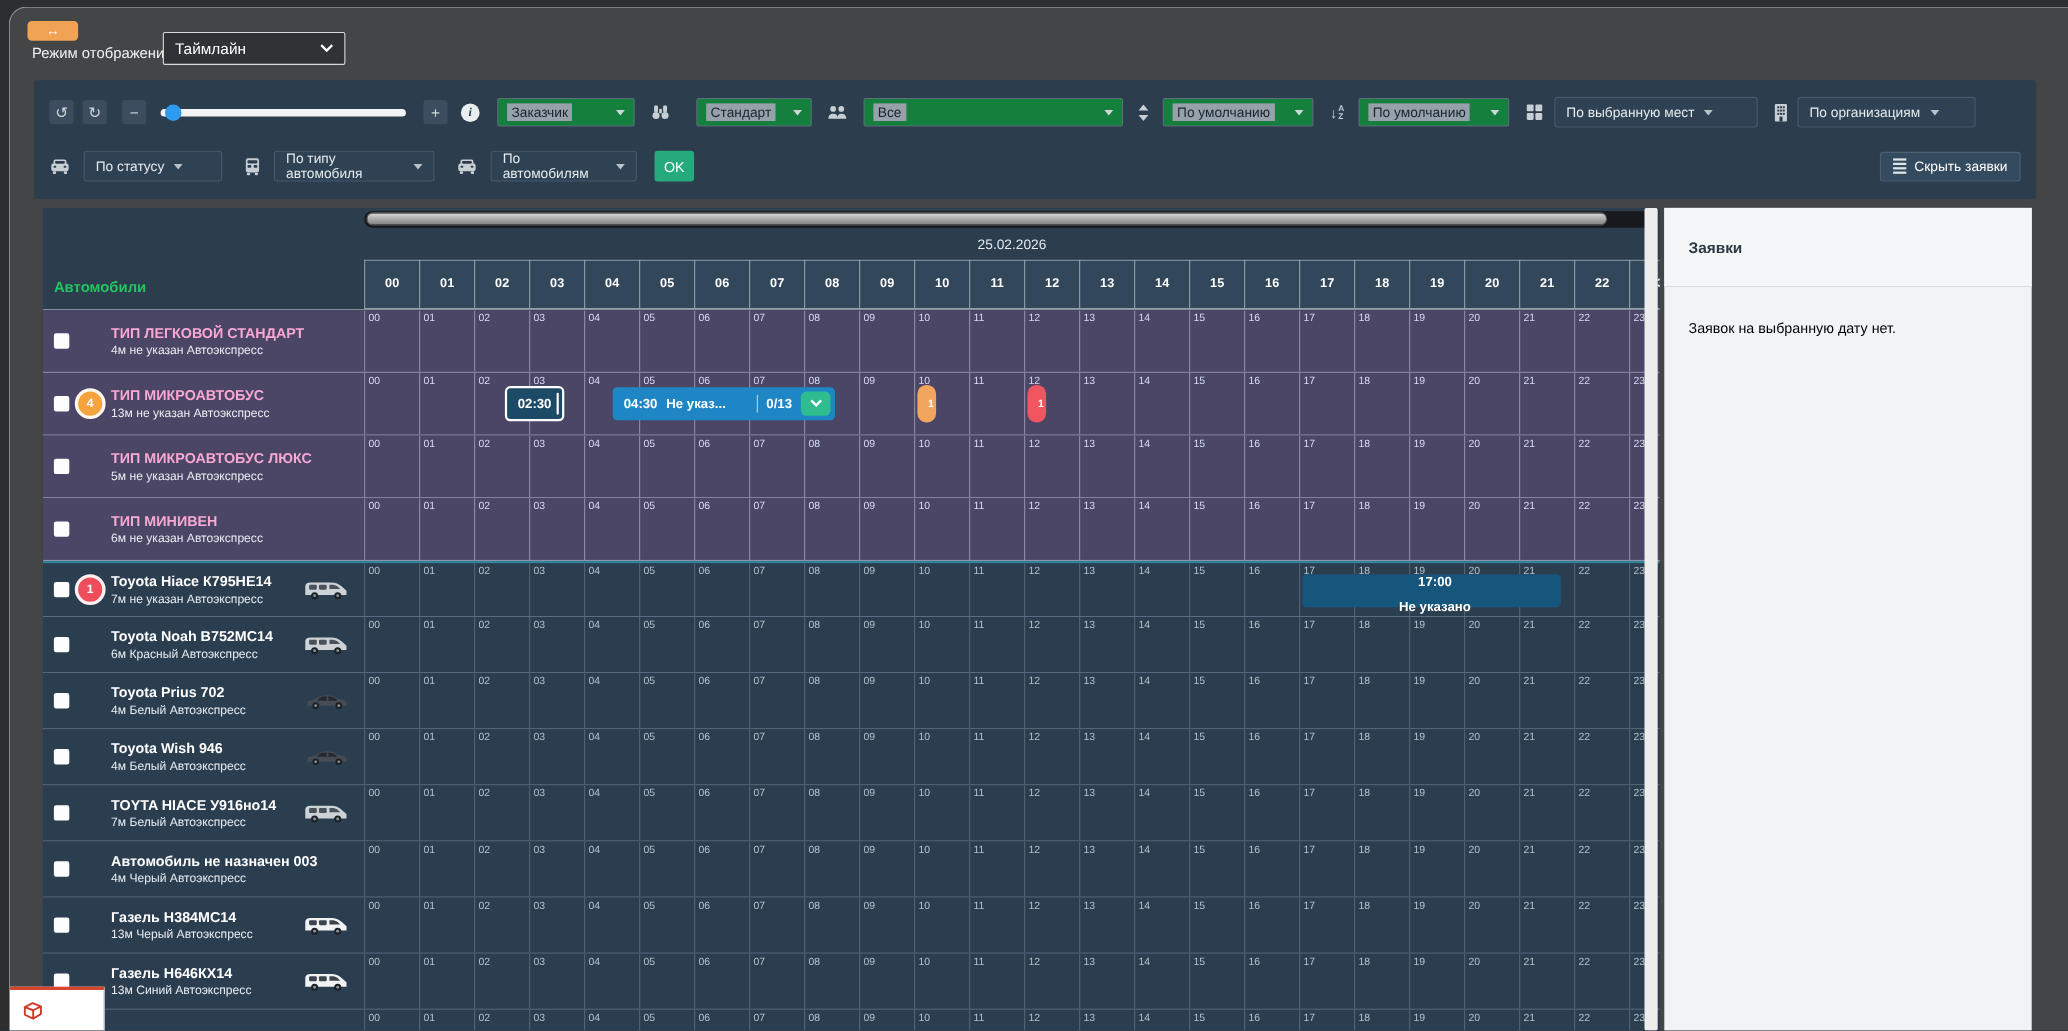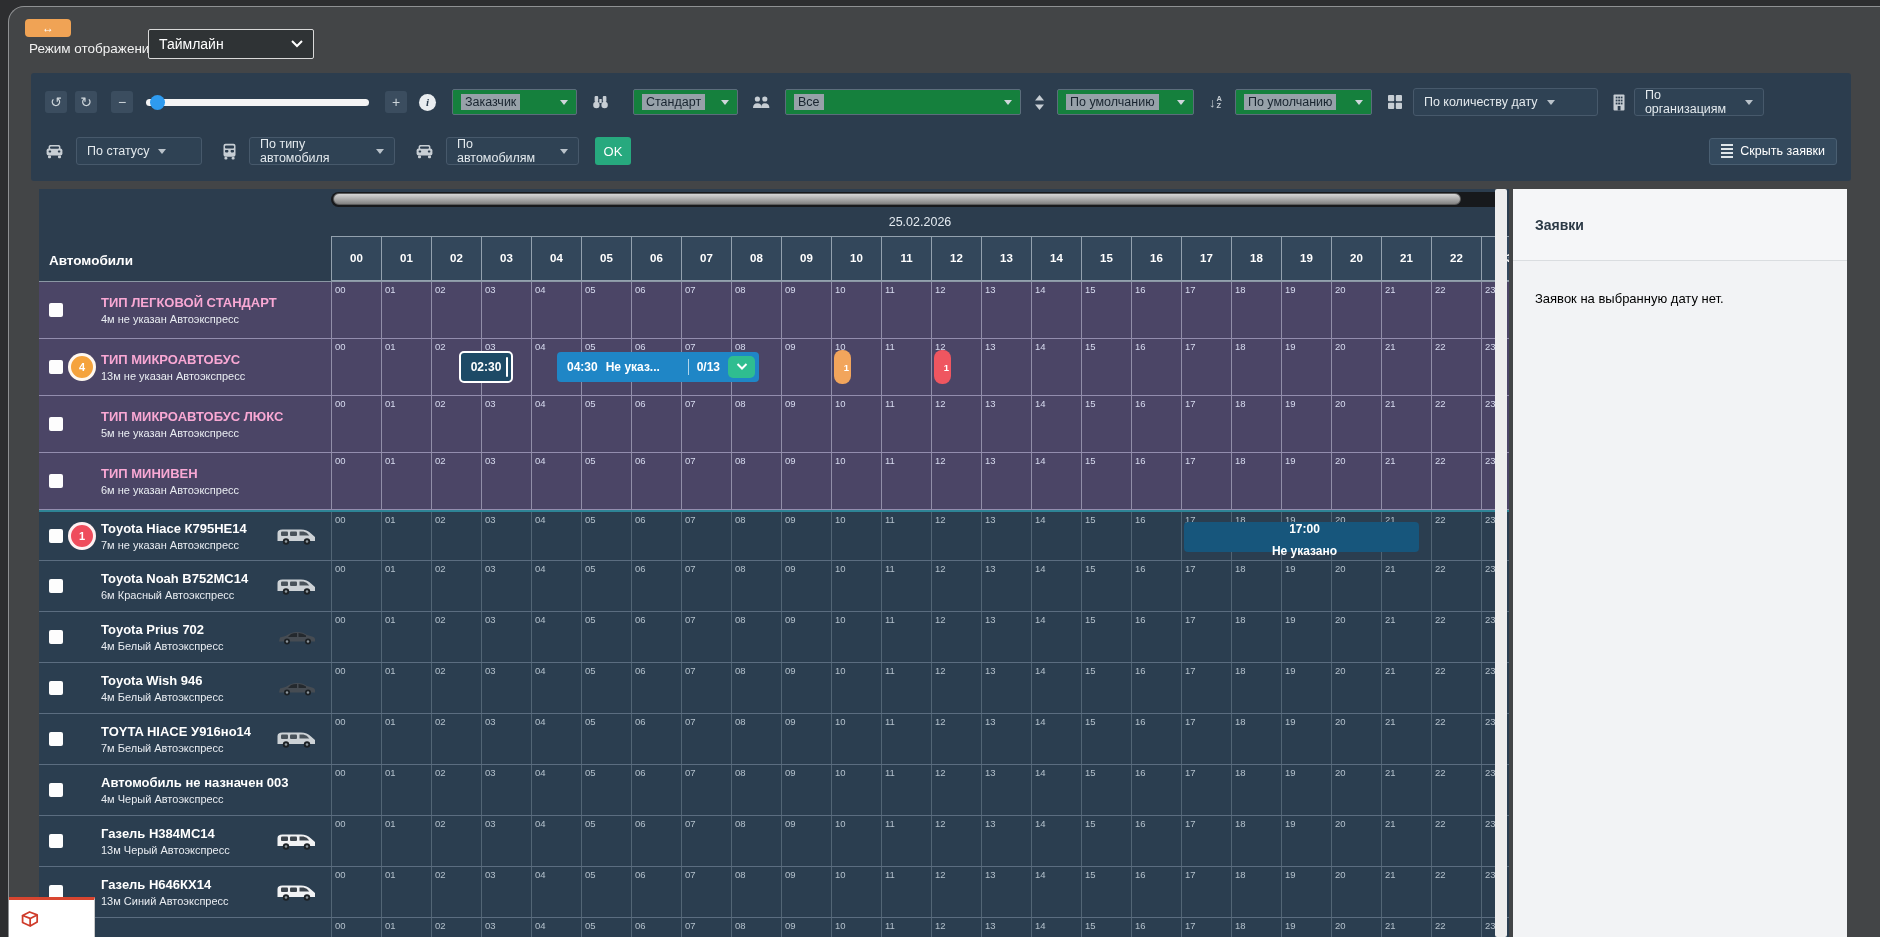--- a/index.html
+++ b/index.html
@@ -30,21 +30,21 @@
   .ddbtn .caret{margin-left:9px;border-top-color:#b9c2ca;}
   .ok-btn{width:36px;height:28px;background:#27a97e;border:none;border-radius:3px;color:#fff;font-size:13px;cursor:pointer;flex:0 0 auto;}
   .hide-btn{margin-left:auto;height:27px;background:#344a5e;border:1px solid #4a5f72;border-radius:3px;color:#ffffff;font-size:12.5px;display:flex;align-items:center;gap:7px;padding:0 11px;cursor:pointer;flex:0 0 auto;}
   .az-ic{display:flex;align-items:center;gap:1px;color:#c7ced4;}
   .az-ic .arrow{font-size:13px;}
   .az-ic .letters{display:flex;flex-direction:column;font-size:7.5px;font-weight:bold;line-height:7px;}
 
   
   .timeline{position:absolute;left:30px;top:182px;width:1470px;bottom:0;background:#2c3d4e;overflow:hidden;}
   .tl-header{display:flex;height:93px;}
-  .tl-left-h{width:292px;flex:0 0 292px;display:flex;align-items:flex-end;padding:0 0 13px 10px;color:#ffffff;font-weight:bold;font-size:13.5px;border-bottom:1px solid #8a97a4;box-sizing:border-box;}
+  .tl-left-h{width:292px;flex:0 0 292px;display:flex;align-items:flex-end;padding:0 0 13px 10px;color:#22c55e;font-weight:bold;font-size:13.5px;border-bottom:1px solid #8a97a4;box-sizing:border-box;}
   .tl-right-h{flex:1;display:flex;flex-direction:column;border-bottom:1px solid #8a97a4;box-sizing:border-box;overflow:hidden;}
   .hscroll{height:21px;padding:3px 2px 0 0;box-sizing:border-box;}
   .hs-track{height:15px;background:#17191c;border-radius:8px;position:relative;}
   .hs-thumb{position:absolute;left:2px;top:1px;height:12px;width:1128px;border-radius:6px;background:linear-gradient(#d6d6d6,#828282);border:1px solid #5c5c5c;box-sizing:border-box;cursor:pointer;}
   .date-row{height:26px;text-align:center;color:#e3eaf0;font-size:12.5px;line-height:24px;}
   .hour-row{height:46px;display:flex;overflow:hidden;}
   .hour-cell{flex:0 0 50px;border-left:1px solid #93a1ae;border-top:1px solid #93a1ae;border-bottom:1px solid #93a1ae;display:flex;align-items:center;justify-content:center;color:#fff;font-size:11.5px;font-weight:bold;background:#33475b;box-sizing:border-box;}
 
   .tl-rows{position:absolute;top:93px;left:0;right:0;bottom:0;overflow:hidden;}
   .trow{display:flex;position:relative;box-sizing:border-box;}
@@ -171,41 +171,41 @@
       </div>
       <span class="ticon" style="margin-left:15px">
         <svg width="16" height="16" viewBox="0 0 16 16" fill="currentColor">
             <rect x="1" y="1" width="6.2" height="6.2" rx="1"></rect>
             <rect x="8.8" y="1" width="6.2" height="6.2" rx="1"></rect>
             <rect x="1" y="8.8" width="6.2" height="6.2" rx="1"></rect>
             <rect x="8.8" y="8.8" width="6.2" height="6.2" rx="1"></rect>
           </svg>
       </span>
       <div class="ddbtn" style="margin-left:10px;width:185px">
-        <span>По количеству дату</span>
+        <span>По выбранную мест</span>
           <span class="caret"></span>
       </div>
       <span class="ticon" style="margin-left:14px">
         <svg width="14" height="17" viewBox="0 0 14 17" fill="currentColor">
             <rect x="1.5" y="0.5" width="11" height="16" rx="1"></rect>
             <g fill="#2c3d4e">
               <rect x="3.7" y="2.6" width="1.8" height="1.8"></rect>
               <rect x="6.2" y="2.6" width="1.8" height="1.8"></rect>
               <rect x="8.7" y="2.6" width="1.8" height="1.8"></rect>
               <rect x="3.7" y="5.6" width="1.8" height="1.8"></rect>
               <rect x="6.2" y="5.6" width="1.8" height="1.8"></rect>
               <rect x="8.7" y="5.6" width="1.8" height="1.8"></rect>
               <rect x="3.7" y="8.6" width="1.8" height="1.8"></rect>
               <rect x="6.2" y="8.6" width="1.8" height="1.8"></rect>
               <rect x="8.7" y="8.6" width="1.8" height="1.8"></rect>
               <rect x="5.7" y="12" width="2.8" height="4.5"></rect>
             </g>
           </svg>
       </span>
-      <div class="ddbtn" style="margin-left:8px;width:130px">
+      <div class="ddbtn" style="margin-left:8px;width:162px">
         <span>По организациям</span>
           <span class="caret"></span>
       </div>
     </div>
 
     <div class="tb-row tb-row2">
       <span class="ticon">
         <svg width="19" height="15" viewBox="0 0 19 15" fill="currentColor">
             <rect x="3.6" y="1" width="11.8" height="5.4" rx="1.8"></rect>
             <rect x="1.6" y="4.6" width="15.8" height="7" rx="2"></rect>

